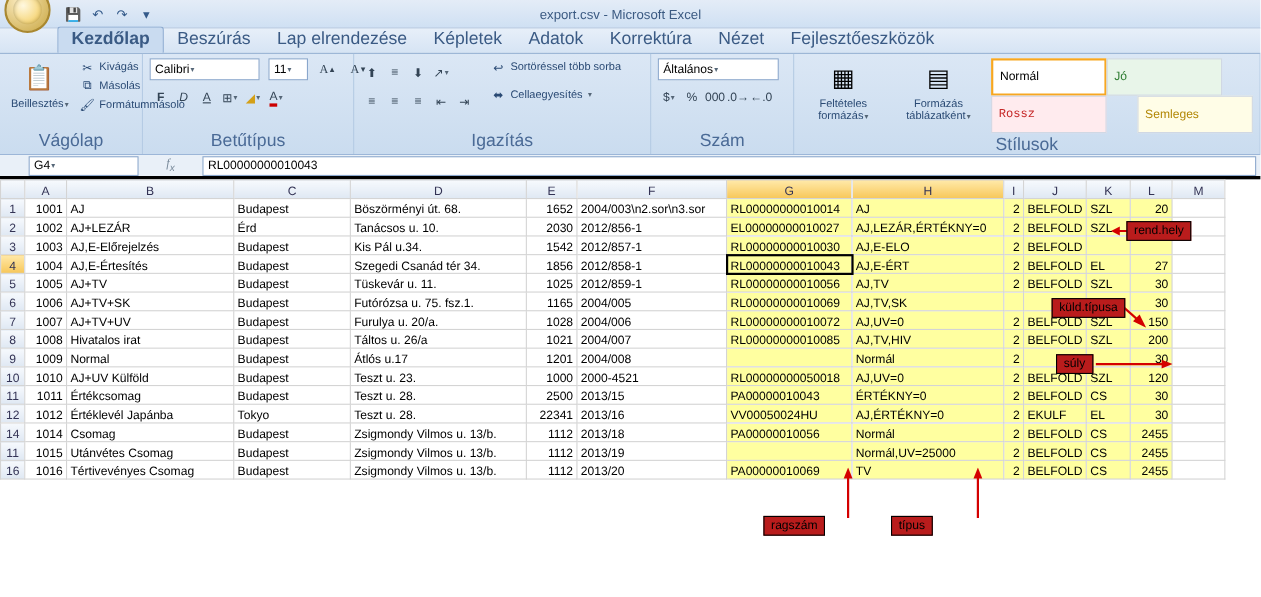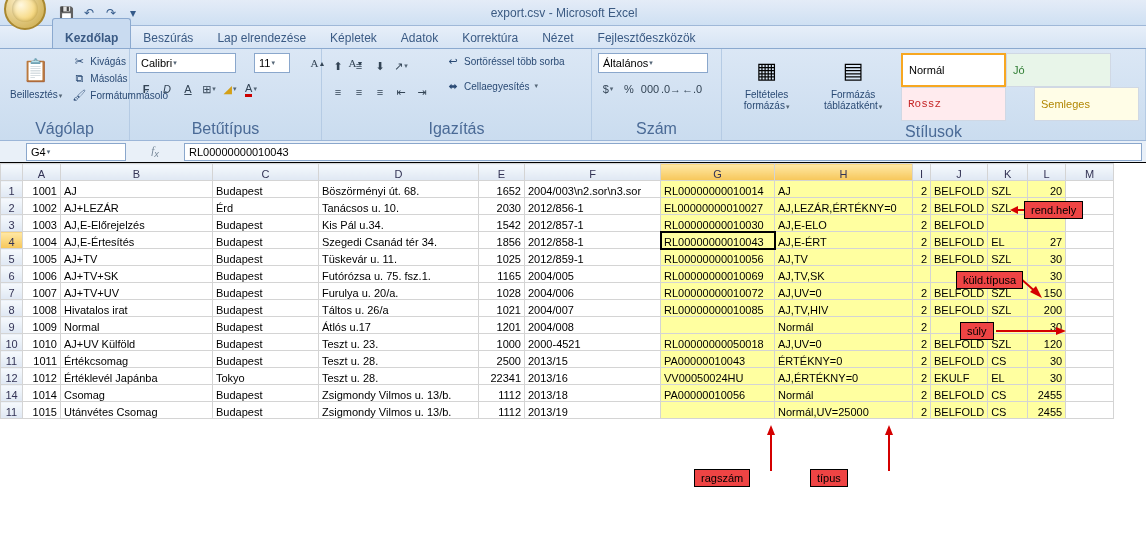--- a/index.html
+++ b/index.html
@@ -8,70 +8,70 @@
 
 .titlebar { height: 26px; background: linear-gradient(#e4ecf7,#cfe0f3); display: flex; align-items: center; border-bottom: 1px solid #9fb8d8; }
 .office-btn { width: 42px; height: 42px; margin: -8px 0 0 4px; border-radius: 50%; background: radial-gradient(circle at 30% 30%, #f9e9bc, #c9a743); border: 2px solid #a98830; display: flex; align-items: center; justify-content: center; position: relative; z-index: 10; }
 .office-btn span { width: 26px; height: 26px; border-radius: 50%; background: radial-gradient(circle at 35% 35%, #fff8e0, #f2c74c); box-shadow: inset 0 0 4px rgba(0,0,0,.3); }
 .qat { display: flex; gap: 4px; margin-left: 12px; }
 .qat .qbtn { width: 18px; height: 18px; display: flex; align-items: center; justify-content: center; color: #345a8a; font-size: 12px; }
 .title-text { flex: 1; text-align: center; font-size: 12px; color: #3b5a82; }
 
 
 .tabs { height: 23px; background: linear-gradient(#e7eff9,#d6e4f4); display: flex; align-items: flex-end; padding-left: 52px; border-bottom: 1px solid #8ba9cf; }
-.tab { padding: 12px 12px 3px; font-size: 12px; color: #3a5a84; cursor: default; }
+.tab { padding: 2px 12px 3px; font-size: 16px; color: #3a5a84; cursor: default; }
 .tab.active { background: #c9dbf0; border: 1px solid #8ba9cf; border-bottom: none; border-radius: 3px 3px 0 0; font-weight: bold; }
 
 
 .ribbon { height: 92px; background: linear-gradient(#dbe7f5,#cadcef); display: flex; border-bottom: 1px solid #9cb6d8; }
 .group { border-right: 1px solid #b5cbe4; padding: 4px 6px 0; display: flex; flex-direction: column; position: relative; }
 .group-label { text-align: center; font-size: 16px; color: #4a6a96; padding: 2px 0; margin-top: auto; }
 .group-body { display: flex; gap: 4px; flex: 1; align-items: flex-start; }
 .bigbtn { display: flex; flex-direction: column; align-items: center; gap: 2px; padding: 2px 4px; }
 .bigbtn .icon { width: 32px; height: 32px; display: flex; align-items: center; justify-content: center; font-size: 22px; }
 .bigbtn .lbl { font-size: 10px; color: #2a4a74; text-align: center; line-height: 1.1; }
 .smallrow { display: flex; flex-direction: column; gap: 1px; }
 .smallbtn { display: flex; align-items: center; gap: 4px; padding: 1px 2px; font-size: 10px; color: #2a4a74; }
 .smallbtn .ic { width: 14px; height: 14px; display: inline-flex; align-items: center; justify-content: center; font-size: 11px; }
-.fontrow { display: flex; gap: 18px; align-items: center; }
+.fontrow { display: flex; gap: 8px; align-items: center; }
 .fontbox { background: #fff; border: 1px solid #8aa7cc; height: 20px; font-size: 11px; padding: 0 4px; display: flex; align-items: center; }
 .fontname { width: 100px; }
 .fontsize { width: 36px; }
 .btnrow { display: flex; gap: 1px; margin-top: 3px; }
 .tbtn { width: 20px; height: 20px; border: 1px solid transparent; display:flex; align-items:center; justify-content:center; font-size: 11px; color:#345; }
 .dd { position: relative; }
 .dd::after { content: "▾"; font-size: 7px; margin-left: 1px; color:#567; }
 .styles-gallery { display: flex; gap: 0; }
 .style-cell { width: 105px; height: 34px; border: 1px solid #d0d8e4; display: flex; align-items: center; padding: 0 6px; font-size: 11px; }
 .style-normal { background: #fff; border: 2px solid #f7a721; }
 .style-jo { color: #2e7d32; background: #e8f5e9; }
 .style-rossz { color: #c62828; background: #ffebee; font-family: Liberation Mono, monospace; }
 .style-semleges { color: #b28704; background: #fffde7; margin-left: 28px; }
 
 
-.namebox-row { height: 22px; background: #e9f0f8; border-bottom: 1px solid #000000; display: flex; align-items: center; }
+.namebox-row { height: 22px; background: #e9f0f8; border-bottom: 3px solid #000000; display: flex; align-items: center; }
 .namebox { width: 100px; background: #fff; border: 1px solid #8aa7cc; height: 18px; font-size: 11px; padding: 0 4px; margin-left: 26px; display:flex; align-items:center; }
 .fx-icons { display: flex; margin: 0 20px; }
 .fx-icon { width: 18px; text-align:center; color:#789; font-style: italic; font-family: serif; }
 .formula-input { flex: 1; background: #fff; border: 1px solid #8aa7cc; height: 18px; font-size: 11px; padding: 0 4px; margin-right: 4px; display:flex; align-items:center; }
 
 
 .sheet { display: flex; height: calc(543px - 26px - 23px - 92px - 22px); position: relative; }
 .grid { flex: 1; overflow: hidden; }
 table { border-collapse: collapse; table-layout: fixed; }
 th, td { border: 1px solid #d4d4d4; padding: 0 3px; height: 17px; font-size: 11px; white-space: nowrap; overflow: hidden; text-align: left; vertical-align: bottom; background: #fff; }
 th { background: linear-gradient(#f6f9fd,#dfe8f3); text-align: center; color: #335; font-weight: normal; }
 th.rowhdr { width: 22px; }
 th.highlighted { background: linear-gradient(#ffe8a6,#f7c759); }
 td.num { text-align: right; }
 td.yellow { background: #ffffa0; }
 .active-cell { outline: 2px solid #000; outline-offset: -1px; }
 
 
-.callout { position: absolute; background: #ef4444; border: 1px solid #000; padding: 2px 6px; font-size: 11px; z-index: 5; }
+.callout { position: absolute; background: #b91c1c; border: 1px solid #000; padding: 2px 6px; font-size: 11px; z-index: 5; }
 .arrow-red { position: absolute; z-index: 4; }
 .arrow-red svg { display: block; }
 .arrow-head { fill: #d40000; }
 .arrow-line { stroke: #d40000; stroke-width: 2; }
 </style>
 </head>
 <body>
 
 <div class="titlebar">
   <div class="office-btn">
@@ -466,20 +466,36 @@
             <td class="num">1112</td>
             <td class="">2013/19</td>
             <td class="yellow"></td>
             <td class="yellow">Normál,UV=25000</td>
             <td class="yellow num">2</td>
             <td class="yellow">BELFOLD</td>
             <td class="yellow">CS</td>
             <td class="yellow num">2455</td>
             <td class=""></td>
           </tr>
+          <tr>
+            <th class="rowhdr">16</th>
+            <td class="num">1016</td>
+            <td class="">Tértivevényes Csomag</td>
+            <td class="">Budapest</td>
+            <td class="">Zsigmondy Vilmos u. 13/b.</td>
+            <td class="num">1112</td>
+            <td class="">2013/20</td>
+            <td class="yellow">PA00000010069</td>
+            <td class="yellow">TV</td>
+            <td class="yellow num">2</td>
+            <td class="yellow">BELFOLD</td>
+            <td class="yellow">CS</td>
+            <td class="yellow num">2455</td>
+            <td class=""></td>
+          </tr>
         </tbody>
       </table>
   </div>
 
   <div class="callout" style="top:38px;left:1024px">rend.hely</div>
   <div class="callout" style="top:108px;left:956px">küld.típusa</div>
   <div class="callout" style="top:159px;left:960px">súly</div>
   <div class="callout" style="top:306px;left:694px">ragszám</div>
   <div class="callout" style="top:306px;left:810px">típus</div>
 

